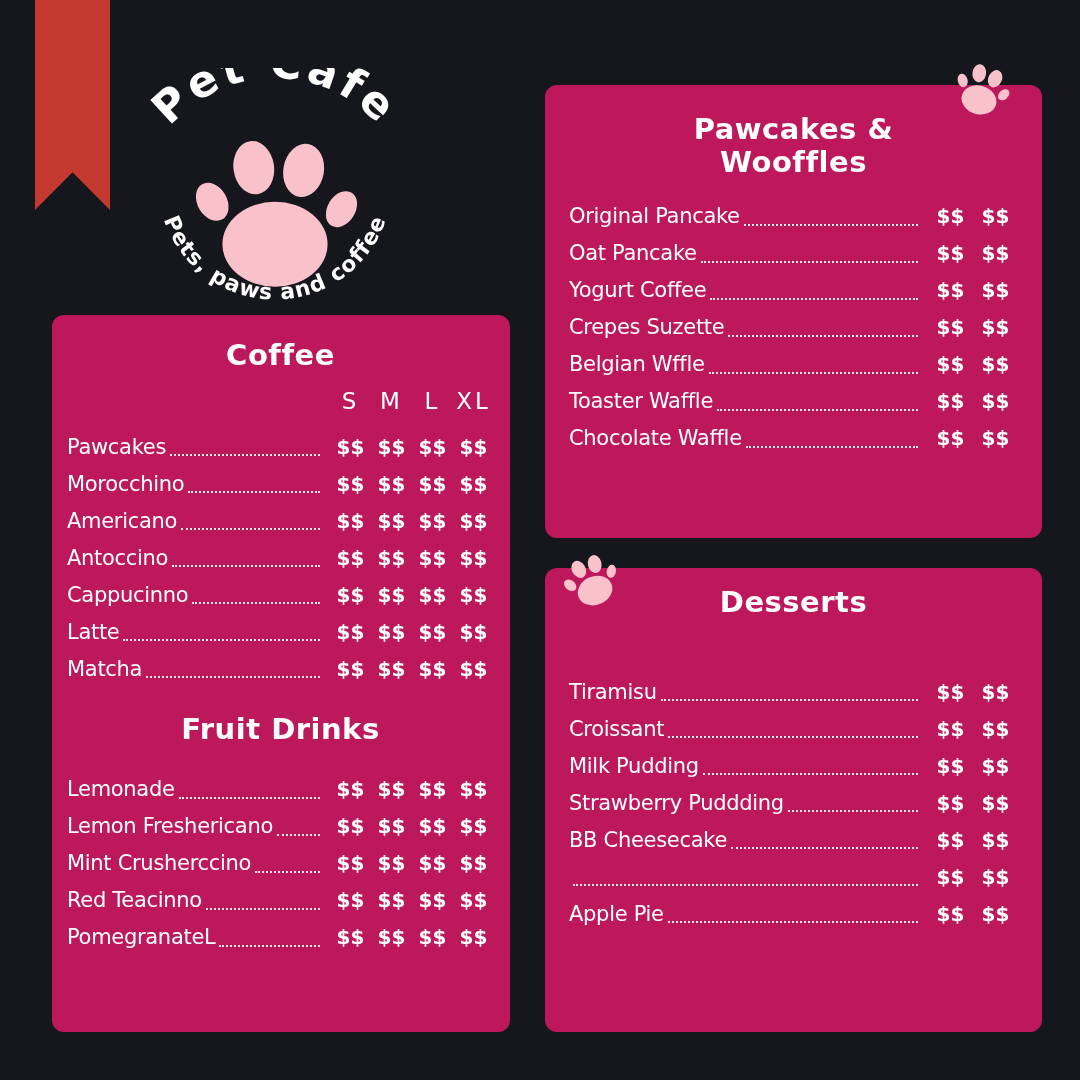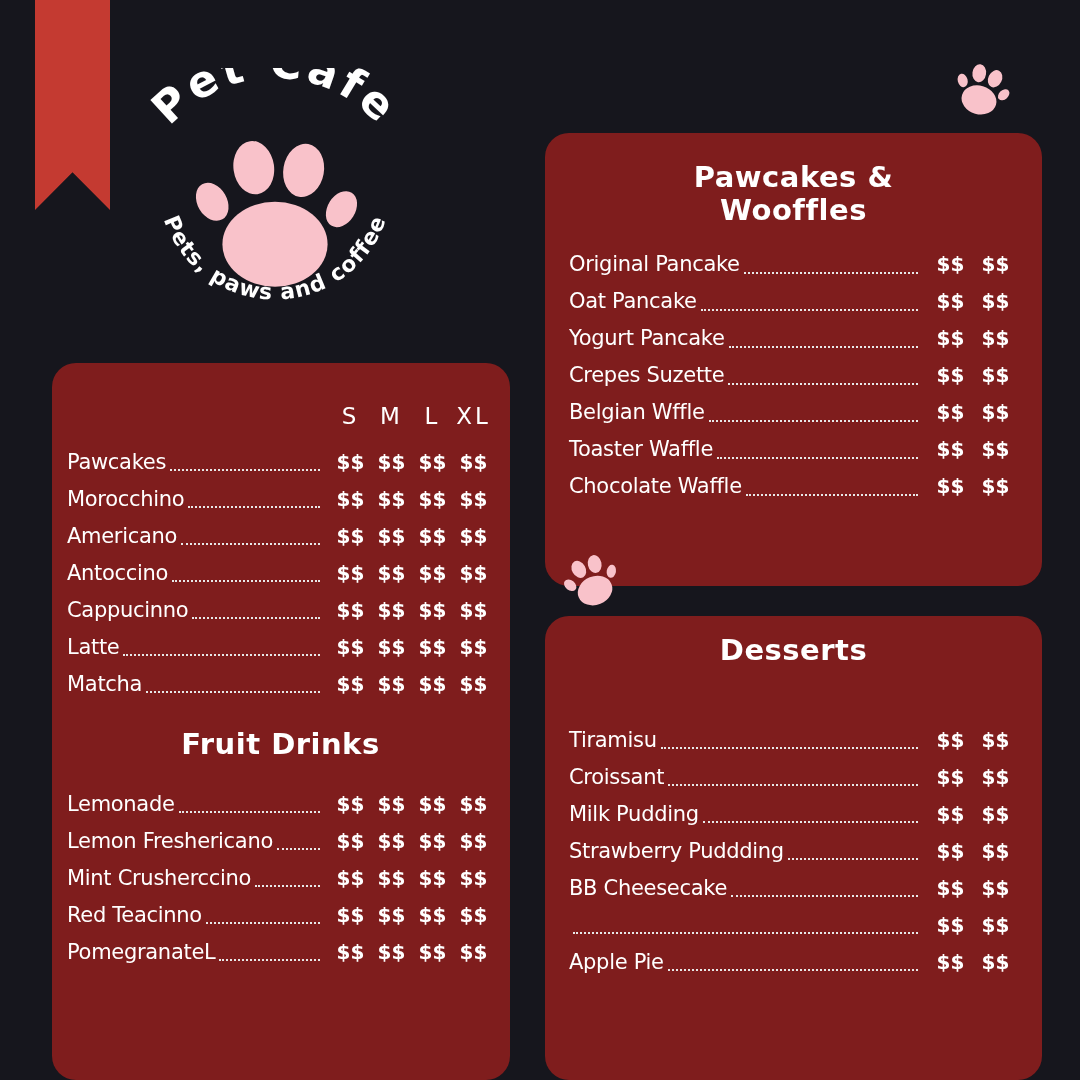--- a/index.html
+++ b/index.html
@@ -14,21 +14,21 @@
     background:#c43a31;
     clip-path:polygon(0 0,100% 0,100% 100%,50% 82%,0 100%);
   }
   
   .logo{position:absolute;left:125px;top:68px;width:300px;height:260px;}
   .logo svg{width:100%;height:100%;}
   .logo text{fill:#fff;font-family:"DejaVu Sans","Liberation Sans",sans-serif;}
   .logo .arc-title{font-size:44px;font-weight:bold;letter-spacing:4px;}
   .logo .arc-tagline{font-size:22px;font-weight:bold;letter-spacing:1px;}
   
-  .panel{position:absolute;background:#7f1d1d;border-radius:24px;box-sizing:border-box;margin-top:48px;}
+  .panel{position:absolute;background:#be185d;border-radius:12px;box-sizing:border-box;}
   .panel-coffee{left:52px;top:315px;width:458px;height:717px;padding:24px 16px 0 15px;}
   .panel-pawcakes{left:545px;top:85px;width:497px;height:453px;padding:28px 24px 0 24px;}
   .panel-desserts{left:545px;top:568px;width:497px;height:464px;padding:18px 24px 0 24px;}
   h2{
     margin:0;text-align:center;font-size:29px;font-weight:bold;
     letter-spacing:0.5px;line-height:1.15;
   }
   .wrap-title{width:270px;margin:0 auto;}
   
   .size-header{display:flex;margin-top:14px;height:30px;align-items:center;font-size:23px;}
@@ -85,20 +85,21 @@
       <text class="arc-title" text-anchor="middle">
         <textPath href="#arcTop" startOffset="50%">Pet Cafe</textPath>
       </text>
       <text class="arc-tagline" text-anchor="middle">
         <textPath href="#arcBottom" startOffset="50%">Pets, paws and coffee</textPath>
       </text>
     </svg>
   </div>
 
   <section class="panel panel-coffee">
+    <h2>Coffee</h2>
     <div class="size-header">
       <span class="spacer"></span>
       <span class="size">S</span>
       <span class="size">M</span>
       <span class="size">L</span>
       <span class="size">XL</span>
     </div>
     <div class="menu-list">
 
         <div class="row">
@@ -254,21 +255,21 @@
         <div class="row">
           <span class="item-name">Oat Pancake</span>
           <span class="leader"></span>
           <span class="prices">
             <span class="price">$$</span>
             <span class="price">$$</span>
           </span>
         </div>
 
         <div class="row">
-          <span class="item-name">Yogurt Pancake</span>
+          <span class="item-name">Yogurt Coffee</span>
           <span class="leader"></span>
           <span class="prices">
             <span class="price">$$</span>
             <span class="price">$$</span>
           </span>
         </div>
 
         <div class="row">
           <span class="item-name">Crepes Suzette</span>
           <span class="leader"></span>

